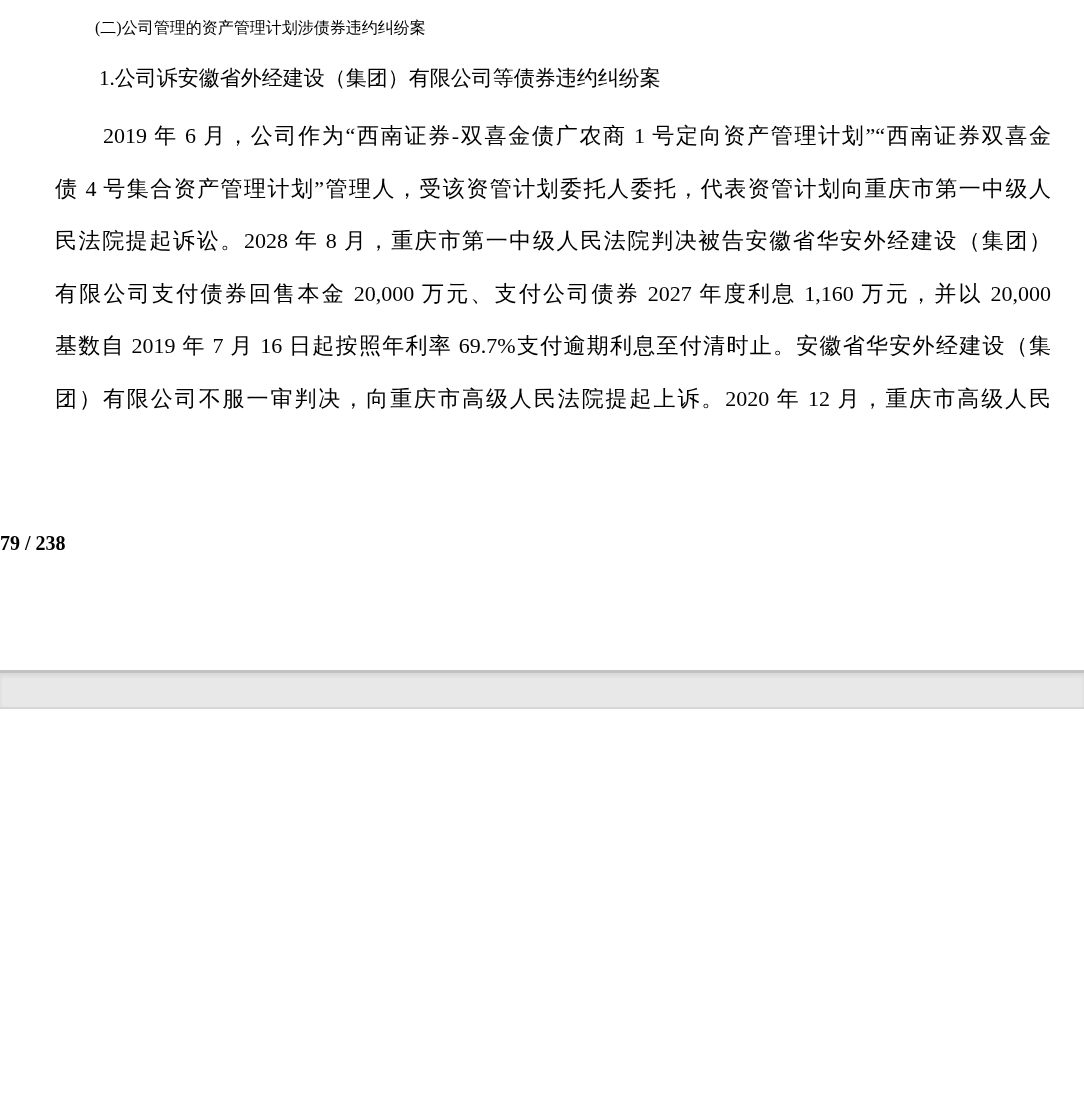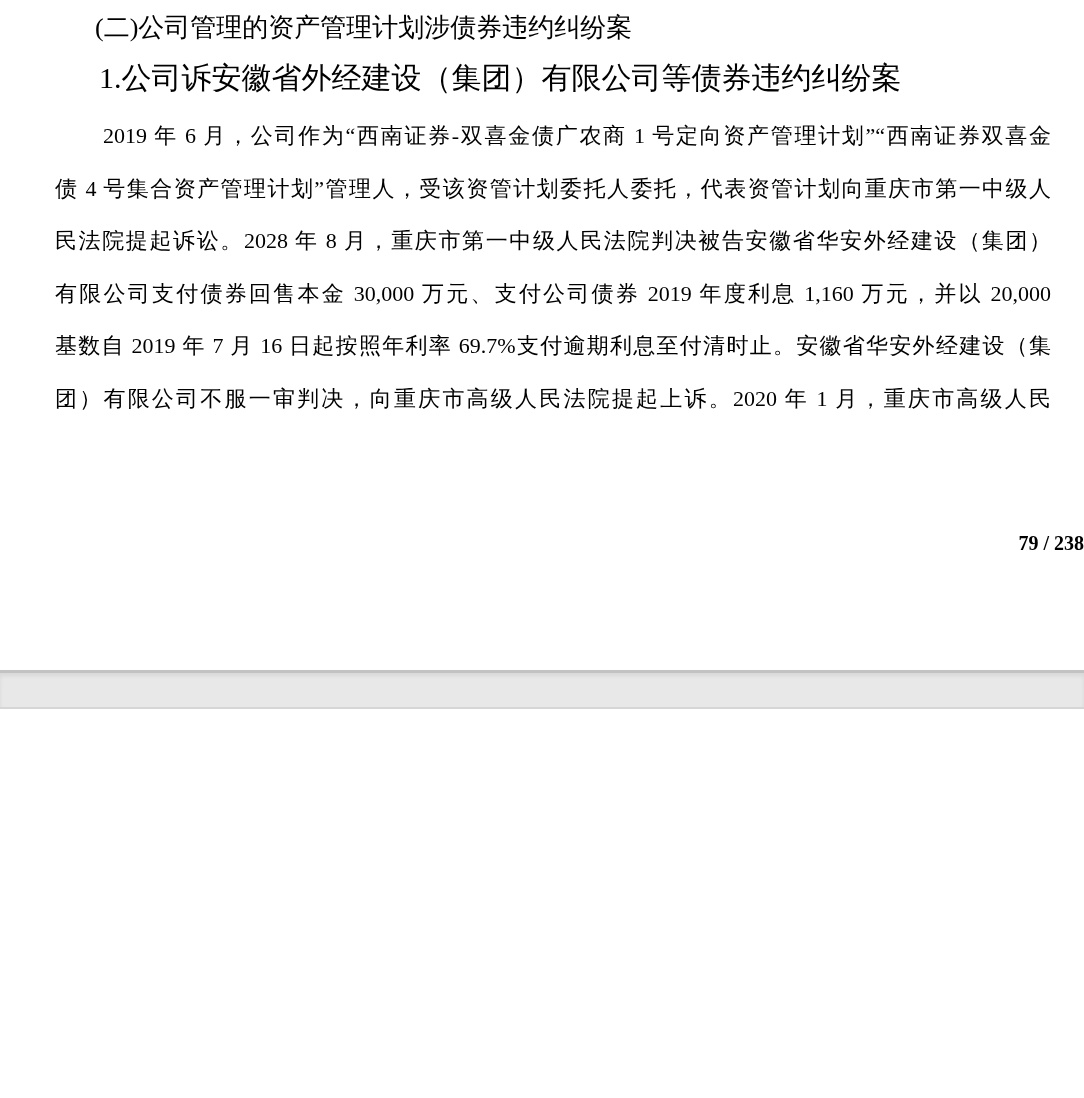--- a/index.html
+++ b/index.html
@@ -34,29 +34,29 @@
     border-top: 3px solid #c2c2c2;
     border-bottom: 2px solid #d6d6d6;
     box-sizing: border-box;
     box-shadow: inset 0 3px 4px rgba(0,0,0,0.07);
   }
 
   .section-heading {
     position: absolute;
     left: 95px;
     top: 13px;
-    font-size: 26px;
+    font-size: 16px;
     line-height: 30px;
     white-space: nowrap;
   }
   .case-heading {
     position: absolute;
     left: 99px;
     top: 63px;
-    font-size: 30px;
+    font-size: 21px;
     line-height: 30px;
     white-space: nowrap;
   }
 
   .para {
     position: absolute;
     left: 55px;
     width: 996px;
   }
   .para-prev { top: 110px; }
@@ -68,39 +68,39 @@
     text-align-last: justify;
     white-space: nowrap;
   }
   .pline.first-indent { padding-left: 48px; }
 
   .page-number {
     position: absolute;
     left: 0;
     top: 528px;
     width: 1084px;
-    text-align: right;
+    text-align: left;
     font-size: 20px;
     font-weight: bold;
     line-height: 30px;
   }
 </style>
 </head>
 <body>
 
 <section class="page page-prev">
   <div class="section-heading">(二)公司管理的资产管理计划涉债券违约纠纷案</div>
   <div class="case-heading">1.公司诉安徽省外经建设（集团）有限公司等债券违约纠纷案</div>
   <div class="para para-prev">
     <div class="pline first-indent">2019 年 6 月，公司作为“西南证券-双喜金债广农商 1 号定向资产管理计划”“西南证券双喜金</div>
     <div class="pline">债 4 号集合资产管理计划”管理人，受该资管计划委托人委托，代表资管计划向重庆市第一中级人</div>
     <div class="pline">民法院提起诉讼。2028 年 8 月，重庆市第一中级人民法院判决被告安徽省华安外经建设（集团）</div>
-    <div class="pline">有限公司支付债券回售本金 30,000 万元、支付公司债券 2019 年度利息 1,160 万元，并以 20,000</div>
+    <div class="pline">有限公司支付债券回售本金 20,000 万元、支付公司债券 2027 年度利息 1,160 万元，并以 20,000</div>
     <div class="pline">基数自 2019 年 7 月 16 日起按照年利率 69.7%支付逾期利息至付清时止。安徽省华安外经建设（集</div>
-    <div class="pline">团）有限公司不服一审判决，向重庆市高级人民法院提起上诉。2020 年 1 月，重庆市高级人民</div>
+    <div class="pline">团）有限公司不服一审判决，向重庆市高级人民法院提起上诉。2020 年 12 月，重庆市高级人民</div>
   </div>
   <div class="page-number">79 / 238</div>
 </section>
 
 <div class="page-separator"></div>
 
 <section class="page page-next">
 
   
 

